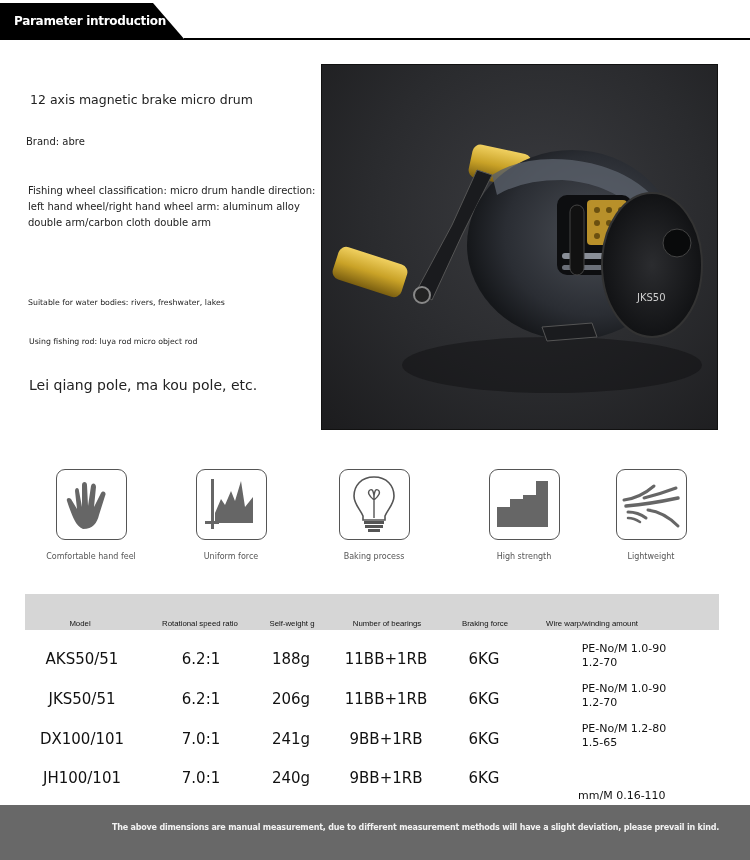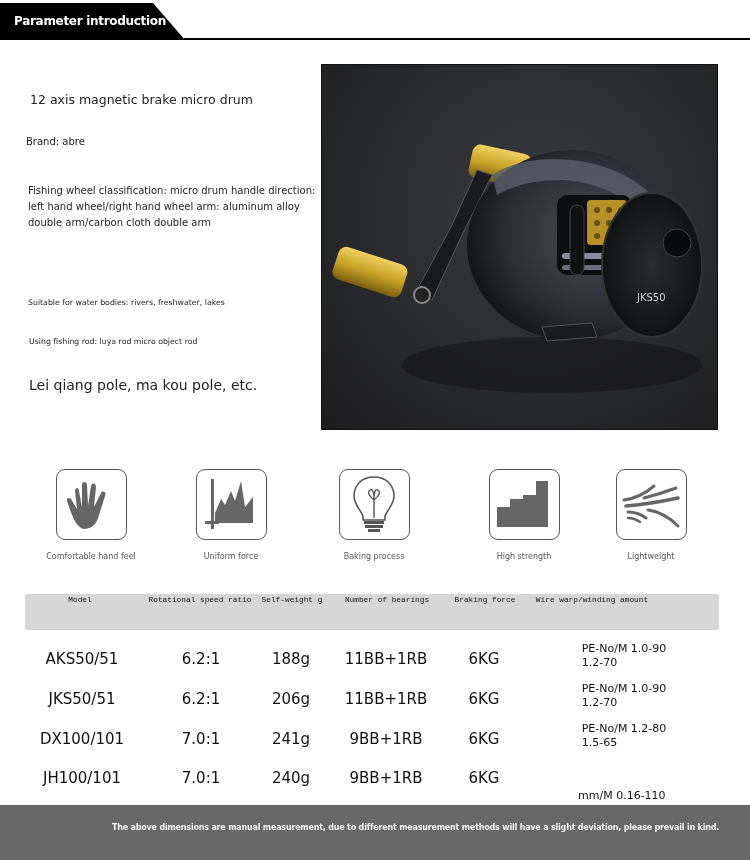--- a/index.html
+++ b/index.html
@@ -43,21 +43,21 @@
   }
   .feature-label {
     margin-top: 12px; font-size: 8px; color: #555; font-family: "DejaVu Sans", sans-serif; white-space: nowrap;
   }
 
   
   .table-head {
     position: absolute; left: 25px; top: 594px; width: 694px; height: 36px; background: #d6d6d6;
   }
   .th {
-    position: absolute; top: 2px; font-size: 7.8px; color: #111; font-family: Liberation Mono, monospace;
+    position: absolute; top: 25px; font-size: 7.8px; color: #111; font-family: Liberation Sans, sans-serif;
     white-space: nowrap; transform: translateX(-50%);
   }
   .row { position: absolute; left: 0; width: 640px; height: 40px; }
   .td {
     position: absolute; top: 10px; font-size: 15px; color: #111;
     font-family: "DejaVu Sans", sans-serif; white-space: nowrap; transform: translateX(-50%);
   }
   .td-wire {
     position: absolute; top: 2px; font-size: 11px; line-height: 14px; color: #111;
     font-family: "DejaVu Sans", sans-serif; transform: translateX(-50%); white-space: nowrap;

